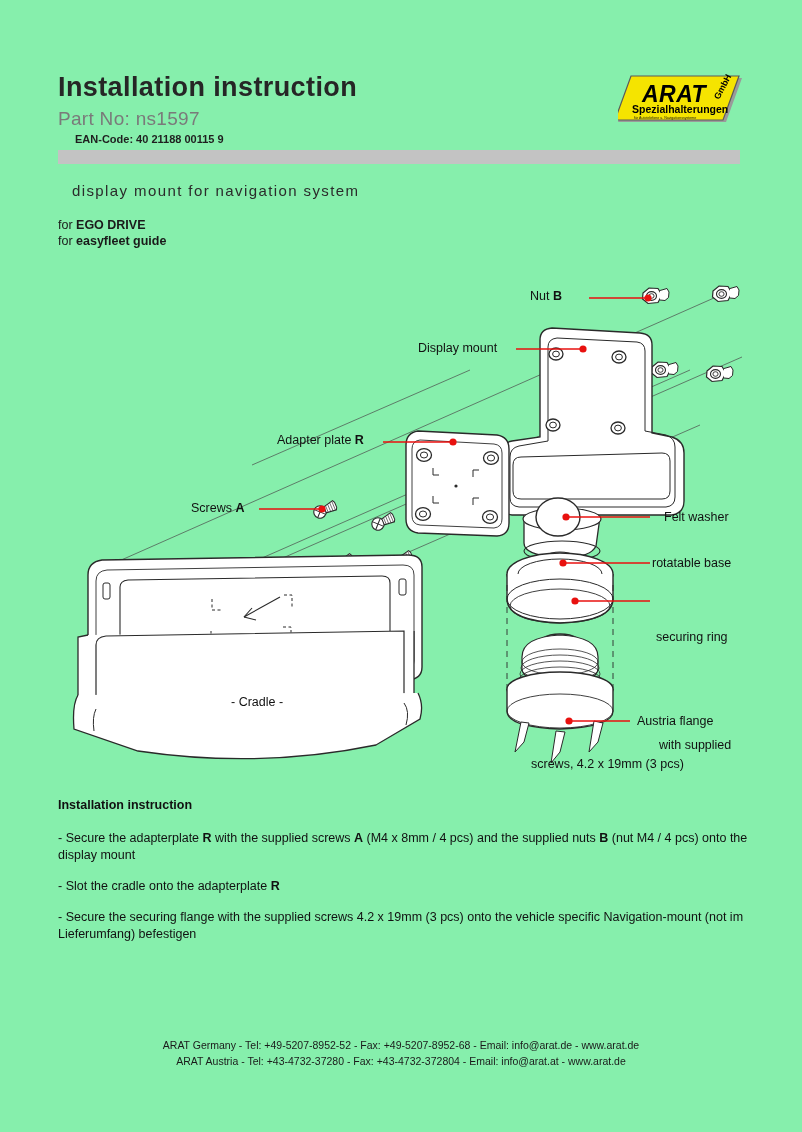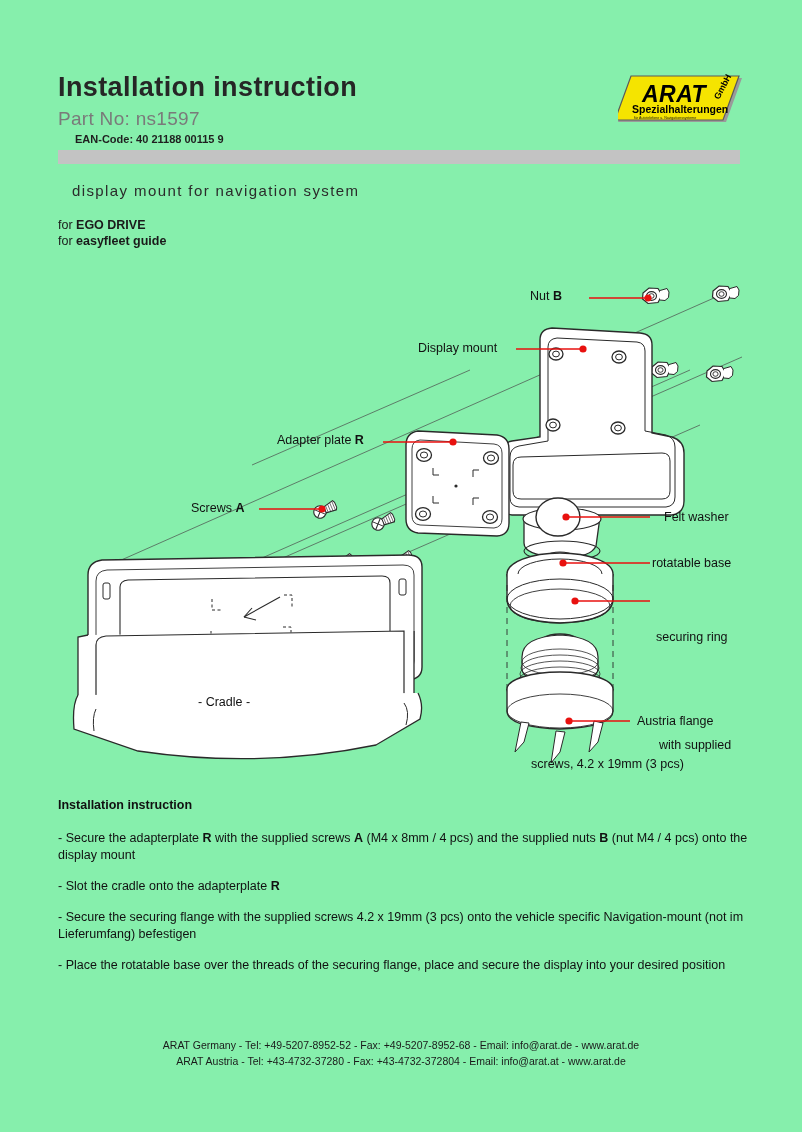--- a/index.html
+++ b/index.html
@@ -376,29 +376,28 @@
 
     <div class="dlabel" style="left:652px; top:291px;">rotatable base</div>
 
     <div class="dlabel" style="left:656px; top:329px;margin-top:36px;">securing ring</div>
 
     <div class="dlabel" style="left:637px; top:449px;">Austria flange</div>
 
     <div class="dlabel" style="left:659px; top:473px;">with supplied</div>
     <div class="dlabel" style="left:531px; top:492px;">screws, 4.2 x 19mm (3 pcs)</div>
 
-    <div class="dlabel" style="left:198px; top:430px;">- Cradle -</div>
+    <div class="dlabel" style="left:231px; top:430px;">- Cradle -</div>
   </div>
 
   <div class="instr-head">Installation instruction</div>
   <div class="instr-body">
     <p>- Secure the adapterplate <b>R</b> with the supplied screws <b>A</b> (M4 x 8mm / 4 pcs) and the supplied nuts <b>B</b> (nut M4 / 4 pcs) onto the display mount</p>
     <p>- Slot the cradle onto the adapterplate <b>R</b></p>
     <p>- Secure the securing flange with the supplied screws 4.2 x 19mm (3 pcs) onto the vehicle specific Navigation-mount (not im Lieferumfang) befestigen</p>
-    <p>- Place the rotatable base over the threads of the securing flange, place and secure the display into your desired position</p>
   </div>
 
   <div class="footer">
     <div>ARAT Germany -  Tel: +49-5207-8952-52  -  Fax: +49-5207-8952-68  -  Email: info@arat.de  -  www.arat.de</div>
     <div>ARAT Austria -  Tel: +43-4732-37280  -  Fax: +43-4732-372804  -  Email: info@arat.at  -  www.arat.de</div>
   </div>
 
 </div>
 
 </body></html>

